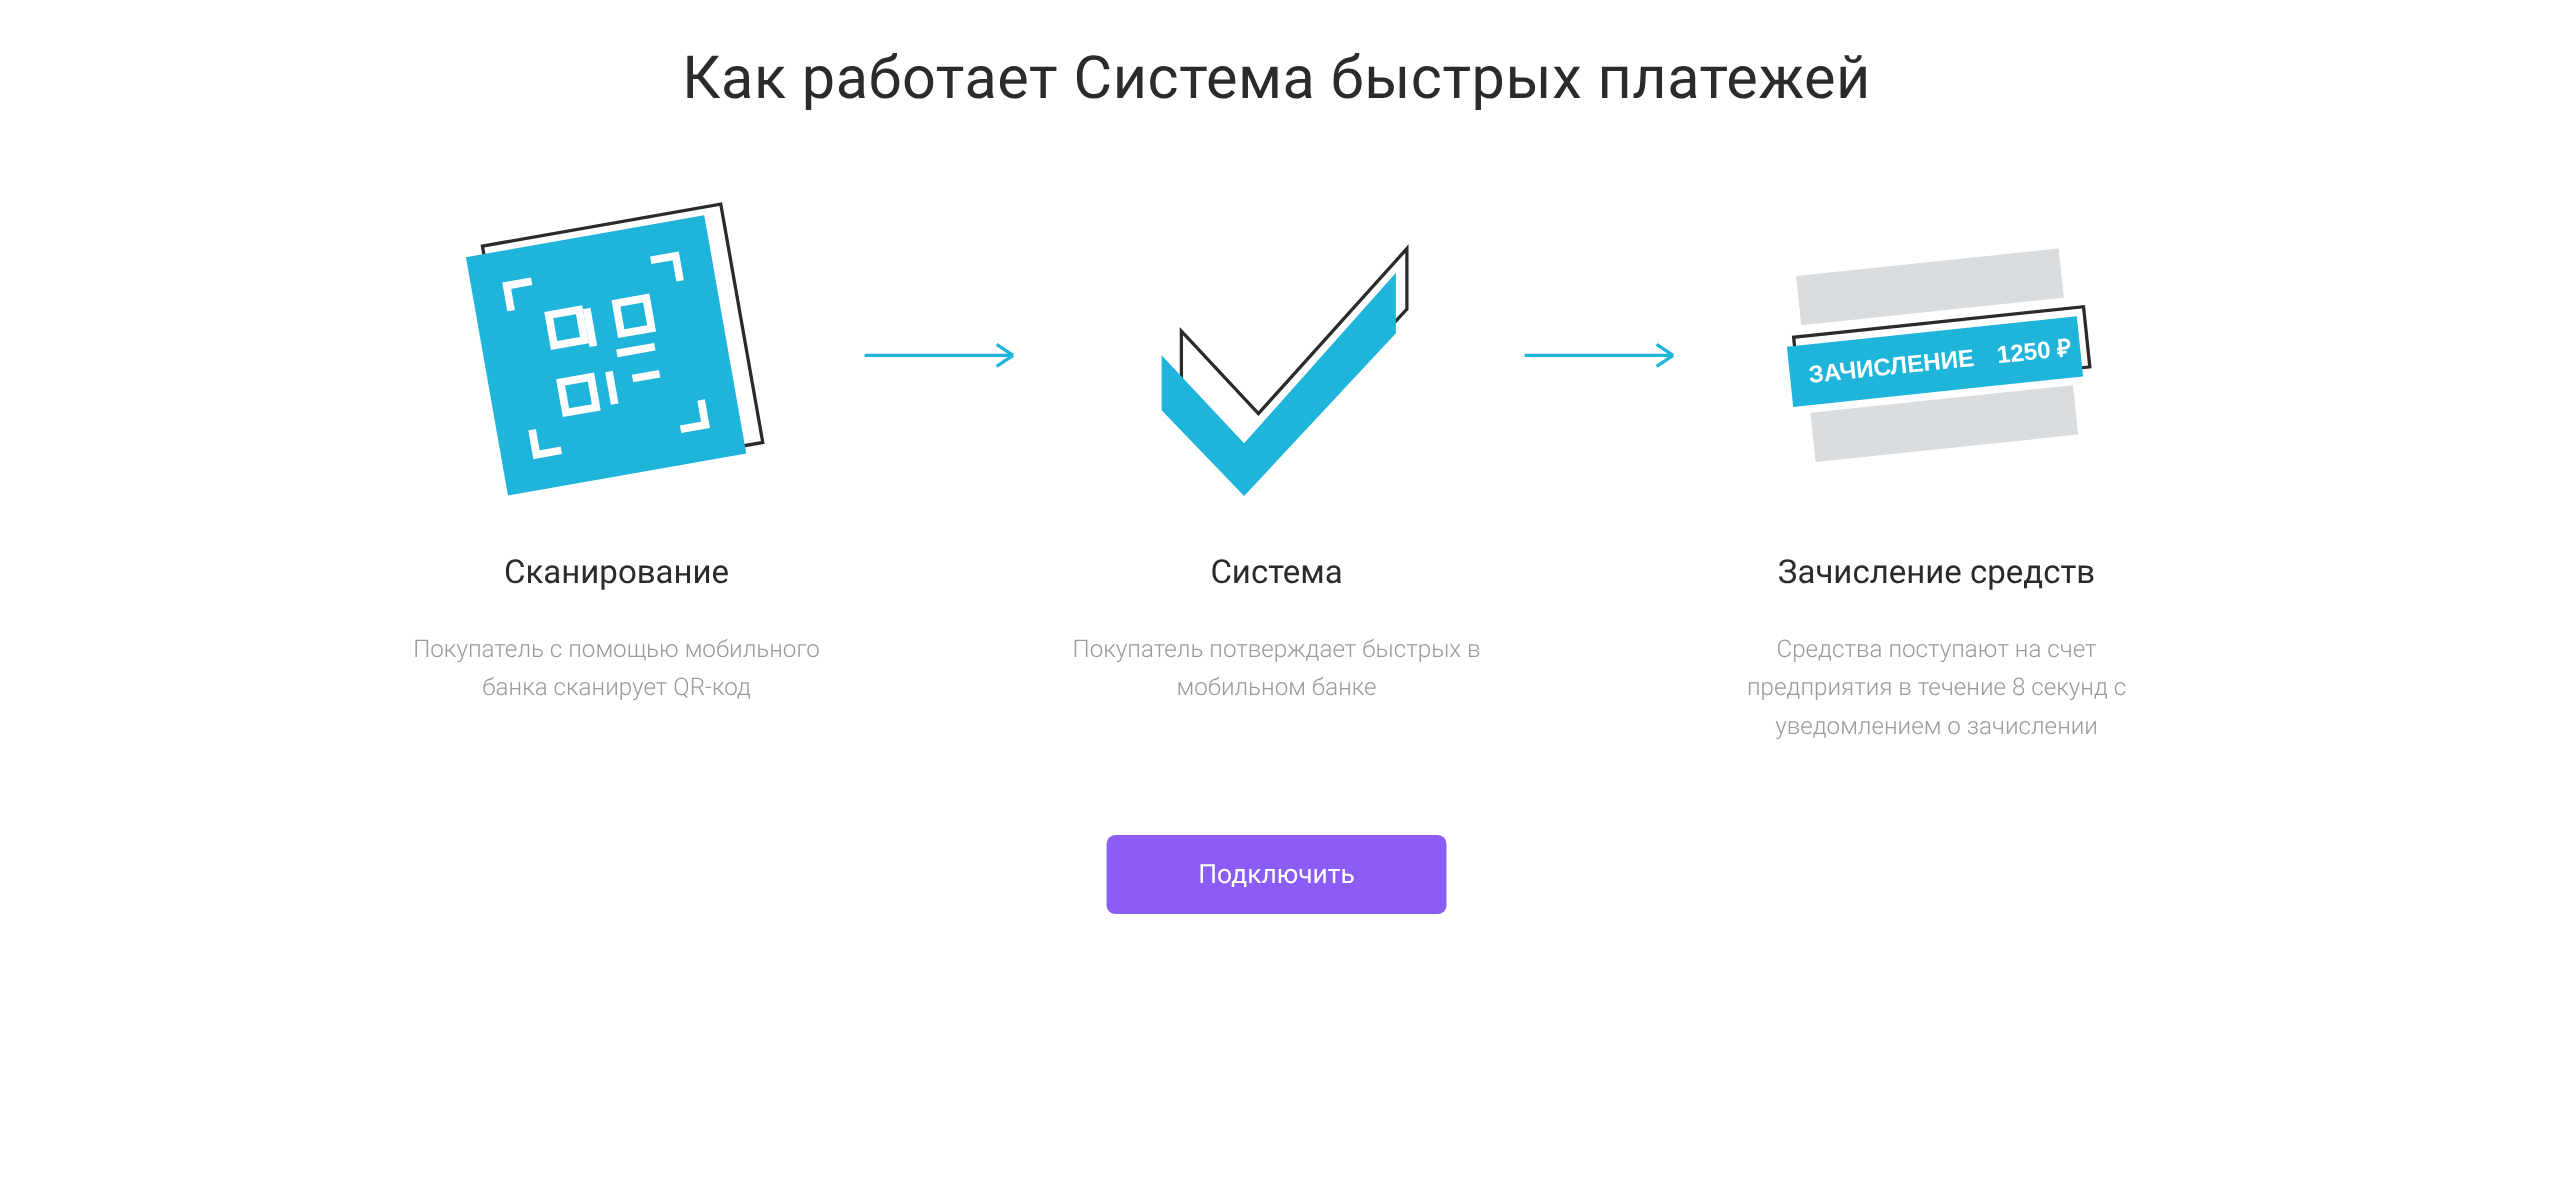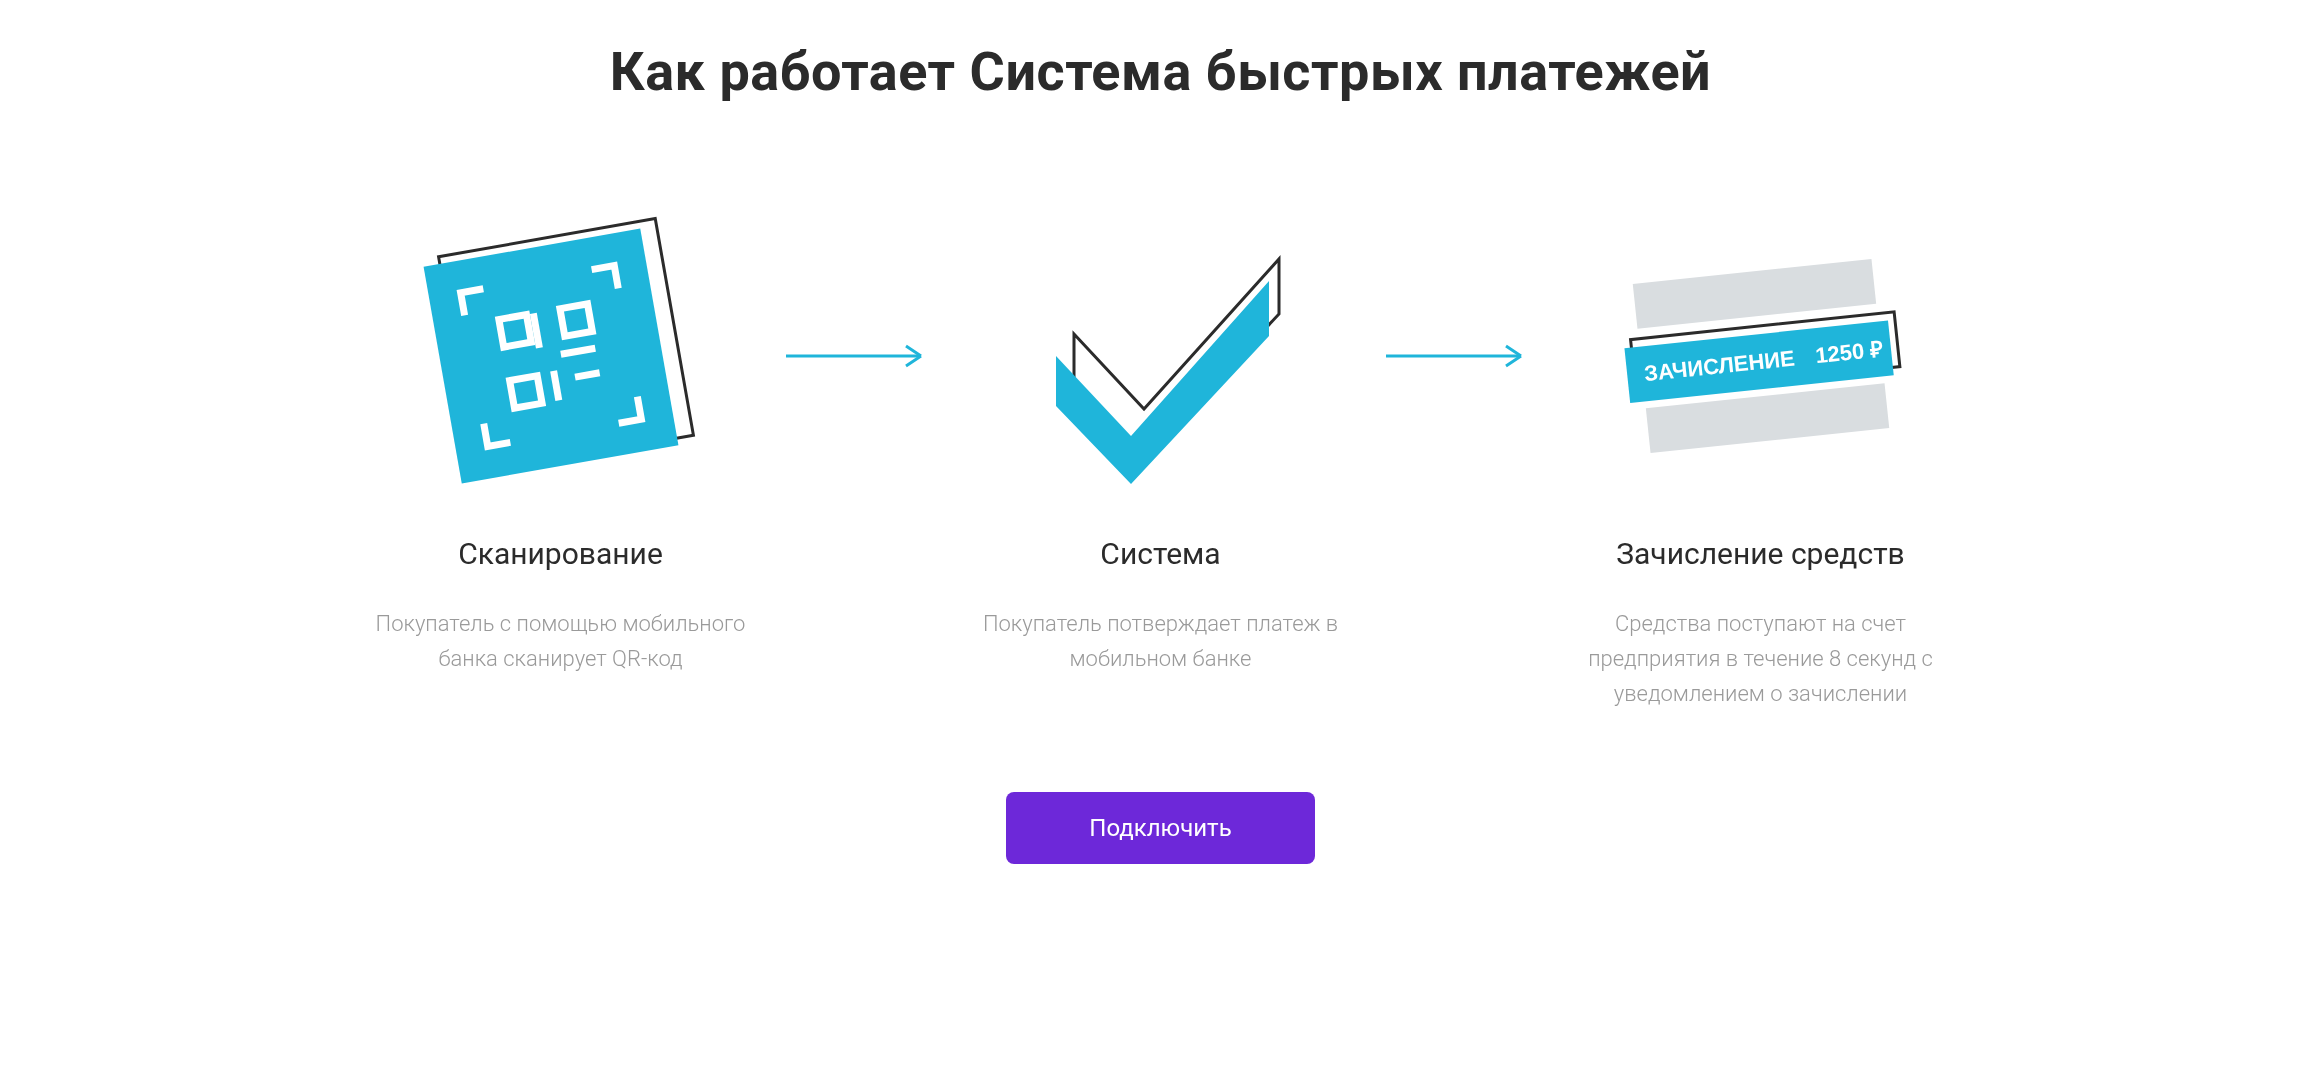--- a/index.html
+++ b/index.html
@@ -15,23 +15,23 @@
       min-height: 100vh;
       padding: 40px 0;
     }
     .container {
       max-width: 1500px;
       margin: 0 auto;
       text-align: center;
     }
     h1 {
       font-size: 54px;
-      font-weight: 700;
+      font-weight: 400;
       color: #2b2b2b;
-      margin-bottom: 113px;
+      margin-bottom: 80px;
       letter-spacing: 0.5px;
     }
     .steps-row {
       display: flex;
       align-items: flex-start;
       justify-content: center;
       gap: 30px;
       margin-bottom: 80px;
     }
     .step {
@@ -66,21 +66,21 @@
       display: flex;
       align-items: center;
       justify-content: center;
       padding-top: 0;
     }
     .btn-row {
       display: flex;
       justify-content: center;
     }
     .cta-button {
-      background: #6d28d9;
+      background: #8b5cf6;
       color: #ffffff;
       border: none;
       border-radius: 8px;
       padding: 22px 83px;
       font-size: 24px;
       font-weight: 400;
       cursor: pointer;
       font-family: inherit;
     }
   </style>
@@ -135,21 +135,21 @@
     <div class="step">
       <div class="step-icon">
         <svg width="280" height="260" viewBox="0 0 280 260">
 
           <path d="M 45 120 L 115 195 L 250 45 L 250 100 L 115 245 L 45 170 Z" transform="translate(8,-12)" fill="none" stroke="#2b2b2b" stroke-width="3"></path>
 
           <path d="M 35 130 L 110 210 L 248 55 L 248 110 L 110 258 L 35 180 Z" fill="#1fb5da"></path>
         </svg>
       </div>
       <div class="step-title">Система</div>
-      <div class="step-desc">Покупатель потверждает платеж в мобильном банке</div>
+      <div class="step-desc">Покупатель потверждает быстрых в мобильном банке</div>
     </div>
 
     <div class="arrow-col">
       <svg width="160" height="40" viewBox="0 0 160 40">
         <line x1="5" y1="20" x2="140" y2="20" stroke="#1fb5da" stroke-width="3"></line>
         <path d="M 140 20 L 125 10 M 140 20 L 125 30" stroke="#1fb5da" stroke-width="3" fill="none"></path>
       </svg>
     </div>
 
     <div class="step">

